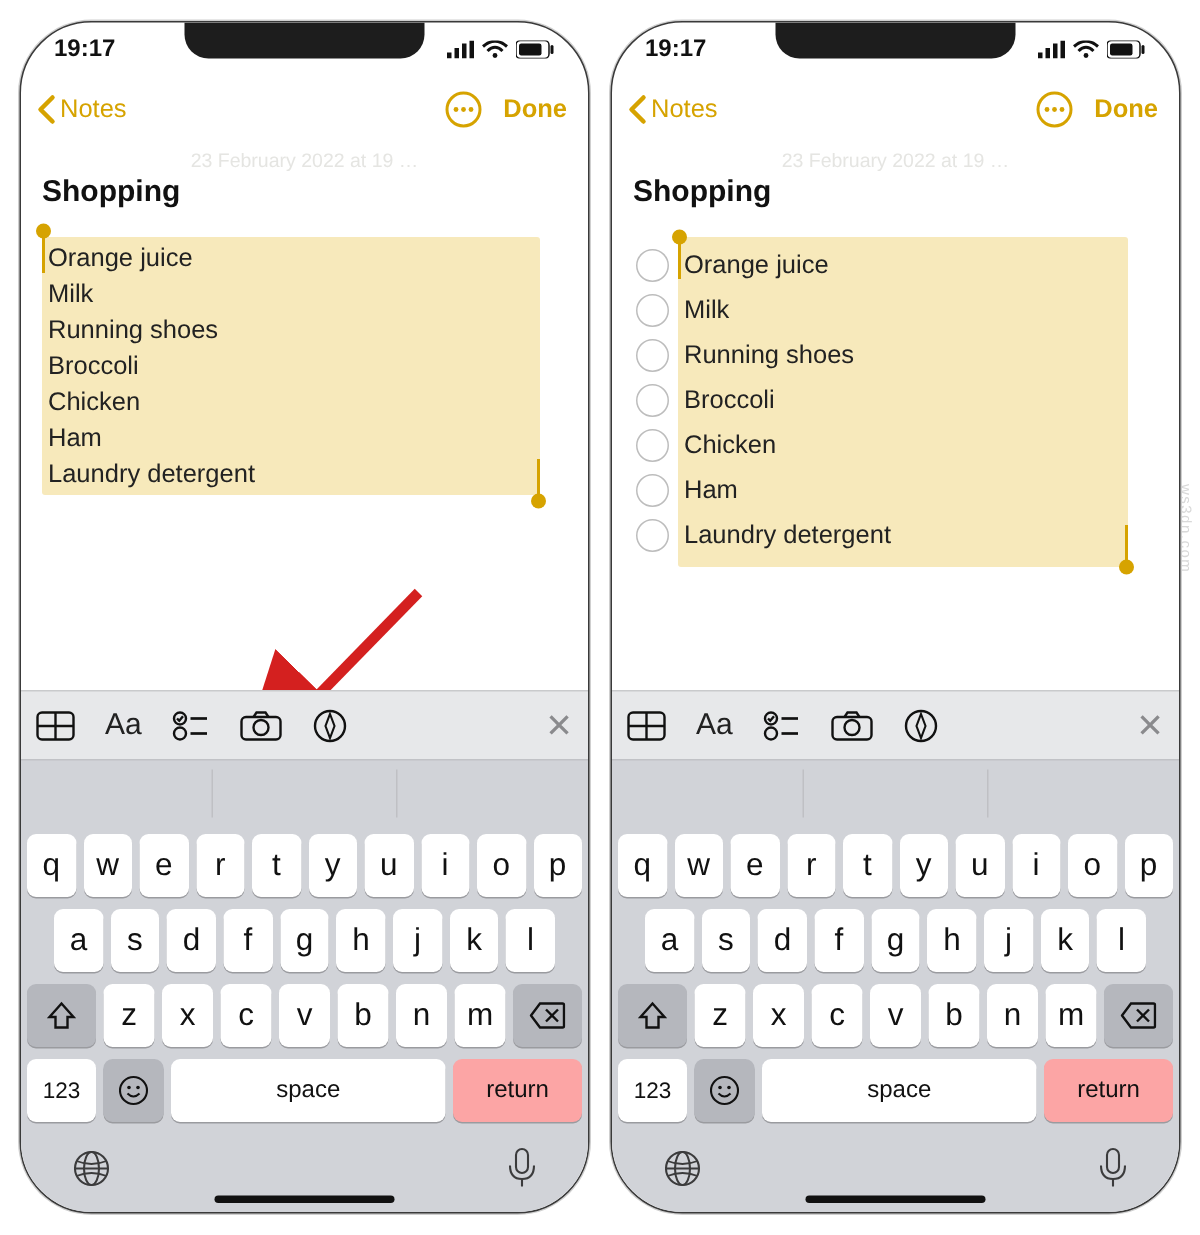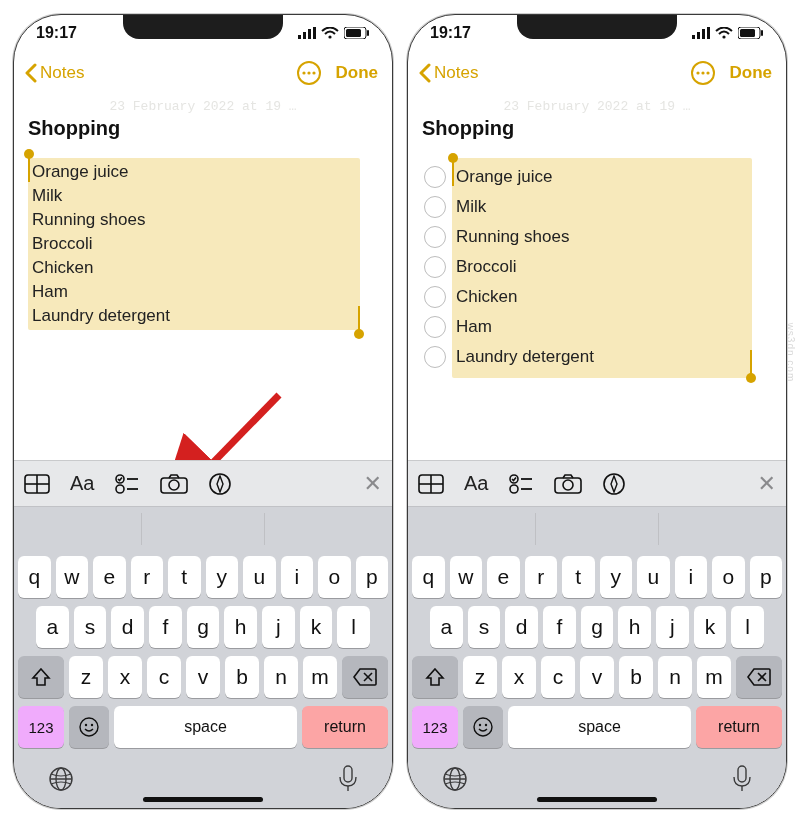--- a/index.html
+++ b/index.html
@@ -25,21 +25,21 @@
   .screen { position:absolute; top:36px; left:0; right:0; bottom:0; display:flex; flex-direction:column; }
   .navbar {
     height:44px; display:flex; align-items:center; justify-content:space-between; padding:0 14px 0 10px;
     color:#d6a300; font-size:17px;
   }
   .navbar .left { display:flex; align-items:flex-start; gap:2px; color:#d6a300; }
   .navbar .right { display:flex; align-items:center; gap:14px; color:#d6a300; font-weight:600; }
   .note-area { flex:1; position:relative; padding:0 14px; overflow:hidden; }
   .ghost-date {
     position:absolute; top:4px; left:0; right:0; text-align:center; color:#e5e5e2; font-size:13px;
-    z-index:1; font-weight:500;font-family:Liberation Mono, monospace;
+    z-index:1; font-weight:500;
   }
   .note-title { font-size:20px; font-weight:700; color:#111; margin:22px 0 18px 0; position:relative; z-index:2; }
 
   
   .sel-box {
     position:relative; background:#f7e9bb; border-radius:2px; padding:2px 2px 2px 4px;
     font-size:17px; line-height:24px; color:#222; width:332px;
   }
   .sel-handle-top, .sel-handle-bot {
     position:absolute; width:2px; background:#d6a300;
@@ -76,21 +76,21 @@
   .sugg-cell:last-child { border-right:none; }
   .keyboard { background:#d1d3d8; padding:6px 4px 4px 4px; }
   .krow { display:flex; gap:5px; margin-bottom:8px; justify-content:center; }
   .key {
     background:#fff; border-radius:6px; height:42px; flex:1; display:flex; align-items:center; justify-content:center;
     font-size:21px; color:#111; box-shadow:0 1px 0 #9a9b9f;
   }
   .krow2 { padding:0 18px; }
   .key-wide { flex:0 0 46px; background:#b5b7bd; color:#111; }
   .key-del  { flex:0 0 46px; background:#b5b7bd; }
-  .krow4 .key-ctrl { flex:0 0 46px; background:#f0abfc; font-size:15px; }
+  .krow4 .key-ctrl { flex:0 0 46px; background:#ffffff; font-size:15px; }
   .krow4 .key-emoji { flex:0 0 40px; background:#b5b7bd; }
   .krow4 .key-space { flex:1; background:#fff; font-size:16px;text-align:right; }
   .krow4 .key-return { flex:0 0 86px; background:#fca5a5; font-size:16px; }
   .kb-footer { height:48px; display:flex; align-items:center; justify-content:space-between; padding:0 30px 2px 30px; color:#3b3b3c; }
   .home-ind { position:absolute; bottom:6px; left:50%; transform:translateX(-50%); width:120px; height:5px; background:#111; border-radius:3px; z-index:40; }
 
   svg { display:block; }
   .watermark { position:absolute; right:4px; top:50%; transform:rotate(90deg) translateX(-50%); transform-origin:right top; font-size:10px; color:#d9d9d9; letter-spacing:1px; }
 </style>
 </head>

